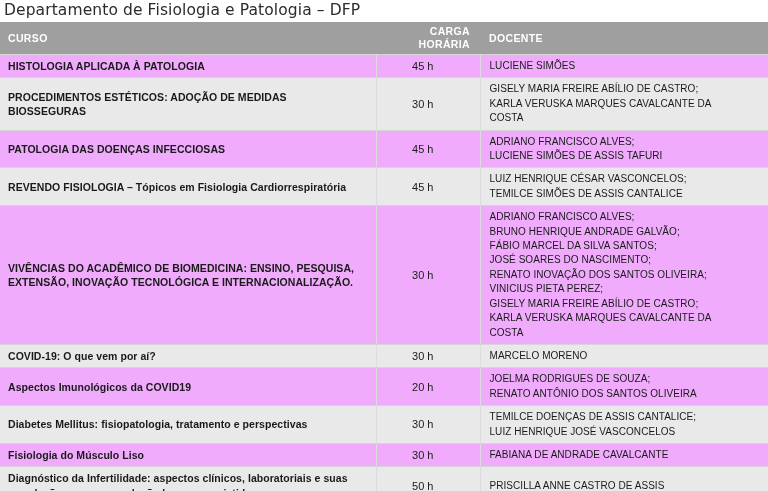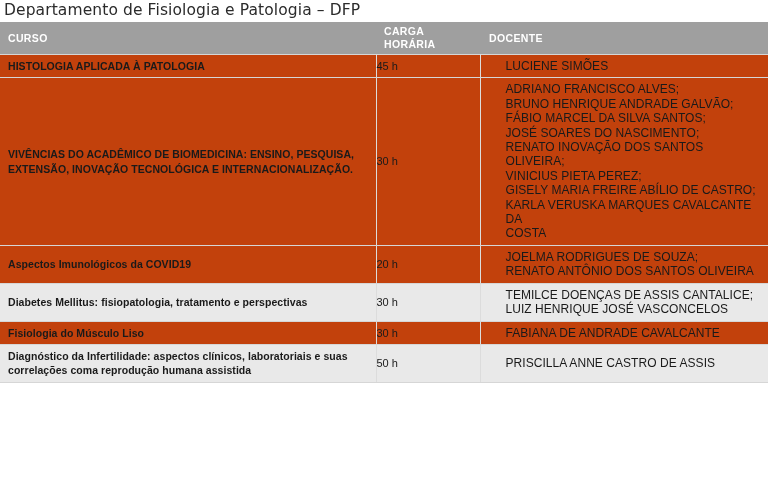--- a/index.html
+++ b/index.html
@@ -45,54 +45,54 @@
     color: #ffffff;
     font-weight: bold;
     font-size: 10.5px;
     letter-spacing: 0.35px;
     text-align: left;
     padding: 3px 6px 3px 8px;
     border: none;
     line-height: 13px;
     vertical-align: middle;
   }
-  thead th.th-carga { text-align: left; padding-right: 10px; }
+  thead th.th-carga { text-align: right; padding-right: 10px; }
   thead th.th-docente { padding-left: 9px; }
 
   tbody td {
     vertical-align: middle;
     border-top: 1px solid #d6d6d6;
     border-bottom: 1px solid #d6d6d6;
     line-height: 14.4px;
     padding: 4px 6px 4px 8px;
   }
-  tbody tr.odd td  { background: #c2410c; }
+  tbody tr.odd td  { background: #f0abfc; }
   tbody tr.even td { background: #e9e9e9; }
 
   td.cell-curso {
     font-weight: bold;
     font-size: 10.5px;
     letter-spacing: 0.05px;
     padding-left: 8px;
     padding-right: 8px;
     border-right: 1px solid #dcdcdc;
   }
   td.cell-carga {
-    text-align: left;
+    text-align: right;
     font-weight: normal;
     font-size: 11px;
     padding-left: 0;
     padding-right: 46px;
     border-right: 1px solid #dcdcdc;
   }
   td.cell-docente {
     font-weight: normal;
-    font-size: 12px;
+    font-size: 10px;
     letter-spacing: 0.05px;
-    padding-left: 25px;
+    padding-left: 9px;
     padding-right: 4px;
   }
   .docente-line { display: block; white-space: normal; }
 </style>
 </head>
 <body>
 
 <div id="page">
 
   <div class="doc-title">Departamento de Fisiologia e Patologia – DFP</div>
@@ -111,35 +111,67 @@
       </tr>
     </thead>
     <tbody id="table-body">
         <tr class="odd">
           <td class="cell-curso">HISTOLOGIA APLICADA À PATOLOGIA</td>
           <td class="cell-carga">45 h</td>
           <td class="cell-docente">
             <span class="docente-line">LUCIENE SIMÕES</span>
           </td>
         </tr>
+        <tr class="even">
+          <td class="cell-curso">PROCEDIMENTOS ESTÉTICOS: ADOÇÃO DE MEDIDAS BIOSSEGURAS</td>
+          <td class="cell-carga">30 h</td>
+          <td class="cell-docente">
+            <span class="docente-line">GISELY MARIA FREIRE ABÍLIO DE CASTRO;</span>
+            <span class="docente-line">KARLA VERUSKA MARQUES CAVALCANTE DA</span>
+            <span class="docente-line">COSTA</span>
+          </td>
+        </tr>
+        <tr class="odd">
+          <td class="cell-curso">PATOLOGIA DAS DOENÇAS INFECCIOSAS</td>
+          <td class="cell-carga">45 h</td>
+          <td class="cell-docente">
+            <span class="docente-line">ADRIANO FRANCISCO ALVES;</span>
+            <span class="docente-line">LUCIENE SIMÕES DE ASSIS TAFURI</span>
+          </td>
+        </tr>
+        <tr class="even">
+          <td class="cell-curso">REVENDO FISIOLOGIA – Tópicos em Fisiologia Cardiorrespiratória</td>
+          <td class="cell-carga">45 h</td>
+          <td class="cell-docente">
+            <span class="docente-line">LUIZ HENRIQUE CÉSAR VASCONCELOS;</span>
+            <span class="docente-line">TEMILCE SIMÕES DE ASSIS CANTALICE</span>
+          </td>
+        </tr>
         <tr class="odd">
           <td class="cell-curso">VIVÊNCIAS DO ACADÊMICO DE BIOMEDICINA: ENSINO, PESQUISA, EXTENSÃO, INOVAÇÃO TECNOLÓGICA E INTERNACIONALIZAÇÃO.</td>
           <td class="cell-carga">30 h</td>
           <td class="cell-docente">
             <span class="docente-line">ADRIANO FRANCISCO ALVES;</span>
             <span class="docente-line">BRUNO HENRIQUE ANDRADE GALVÃO;</span>
             <span class="docente-line">FÁBIO MARCEL DA SILVA SANTOS;</span>
             <span class="docente-line">JOSÉ SOARES DO NASCIMENTO;</span>
             <span class="docente-line">RENATO INOVAÇÃO DOS SANTOS OLIVEIRA;</span>
             <span class="docente-line">VINICIUS PIETA PEREZ;</span>
             <span class="docente-line">GISELY MARIA FREIRE ABÍLIO DE CASTRO;</span>
             <span class="docente-line">KARLA VERUSKA MARQUES CAVALCANTE DA</span>
             <span class="docente-line">COSTA</span>
           </td>
         </tr>
+        <tr class="even">
+          <td class="cell-curso">COVID-19: O que vem por aí?</td>
+          <td class="cell-carga">30 h</td>
+          <td class="cell-docente">
+            <span class="docente-line">MARCELO MORENO</span>
+          </td>
+        </tr>
         <tr class="odd">
           <td class="cell-curso">Aspectos Imunológicos da COVID19</td>
           <td class="cell-carga">20 h</td>
           <td class="cell-docente">
             <span class="docente-line">JOELMA RODRIGUES DE SOUZA;</span>
             <span class="docente-line">RENATO ANTÔNIO DOS SANTOS OLIVEIRA</span>
           </td>
         </tr>
         <tr class="even">
           <td class="cell-curso">Diabetes Mellitus: fisiopatologia, tratamento e perspectivas</td>

